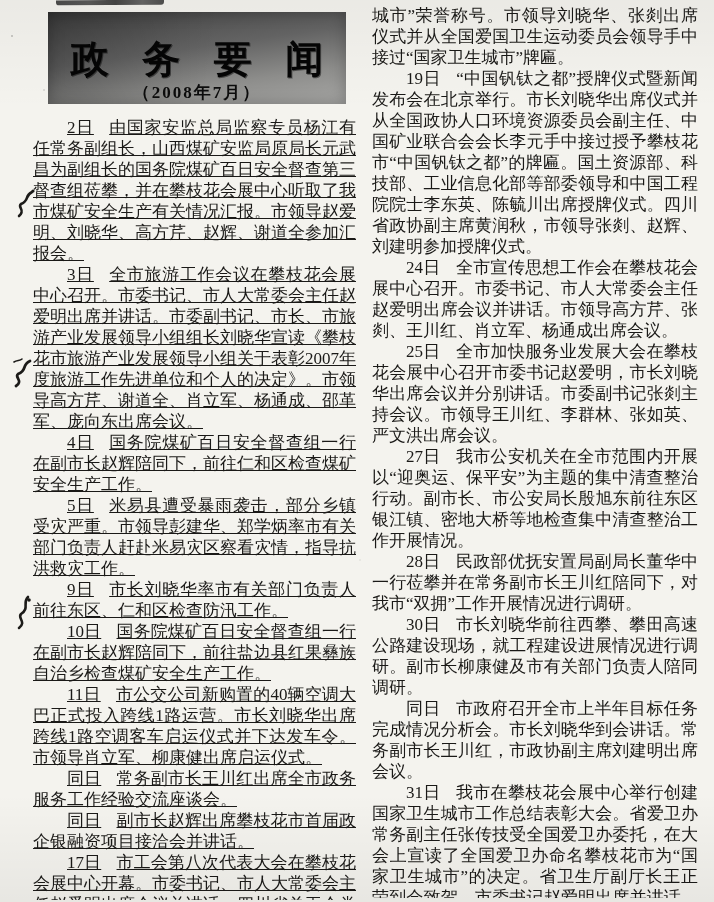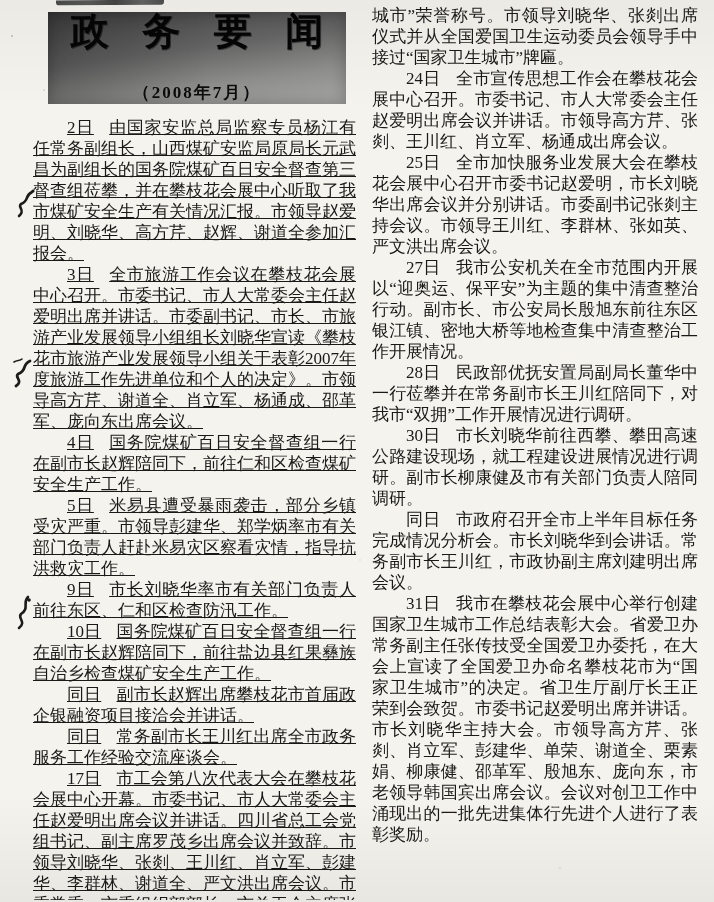--- a/index.html
+++ b/index.html
@@ -35,21 +35,21 @@
     position:absolute;left:56px;top:0;width:108px;height:5px;
     background:linear-gradient(90deg,#2c2c2c 0%,#3d3d3d 30%,#262626 55%,#4a4a4a 80%,#303030 100%);
     border-radius:0 0 3px 3px;opacity:.85;transform:rotate(-.4deg);
   }
   .masthead{
     position:absolute;left:48px;top:12px;width:298px;height:92px;
     background:
       linear-gradient(100deg, rgba(0,0,0,.18), rgba(0,0,0,0) 55%),
       linear-gradient(172deg, var(--color-banner_top) 0%, #636363 42%, #8d8d8b 72%, var(--color-banner_bottom) 100%);
     box-shadow:inset 0 0 16px rgba(0,0,0,.28);
-    display:flex;flex-direction:column;align-items:center;justify-content:space-between;
+    display:flex;flex-direction:column;align-items:center;justify-content:flex-end;
   }
   .masthead-title{
     font-size:38px;font-weight:bold;color:#050505;
     letter-spacing:12px;text-indent:12px;line-height:1;
     text-shadow:1px 1px 0 rgba(0,0,0,.45);
     white-space:nowrap;
   }
   .masthead-date{
     margin-top:3px;font-size:17px;color:#0c0c0c;
     letter-spacing:2px;font-weight:bold;
@@ -78,26 +78,28 @@
     <div class="masthead-date">（2008年7月）</div>
   </div>
 
   <div class="col col-left">
       <p class="entry"><span class="date">2日</span><span class="etext">由国家安监总局监察专员杨江有任常务副组长，山西煤矿安监局原局长元武昌为副组长的国务院煤矿百日安全督查第三督查组莅攀，并在攀枝花会展中心听取了我市煤矿安全生产有关情况汇报。市领导赵爱明、刘晓华、高方芹、赵辉、谢道全参加汇报会。</span></p>
       <p class="entry"><span class="date">3日</span><span class="etext">全市旅游工作会议在攀枝花会展中心召开。市委书记、市人大常委会主任赵爱明出席并讲话。市委副书记、市长、市旅游产业发展领导小组组长刘晓华宣读《攀枝花市旅游产业发展领导小组关于表彰2007年度旅游工作先进单位和个人的决定》。市领导高方芹、谢道全、肖立军、杨通成、邵革军、庞向东出席会议。</span></p>
       <p class="entry"><span class="date">4日</span><span class="etext">国务院煤矿百日安全督查组一行在副市长赵辉陪同下，前往仁和区检查煤矿安全生产工作。</span></p>
       <p class="entry"><span class="date">5日</span><span class="etext">米易县遭受暴雨袭击，部分乡镇受灾严重。市领导彭建华、郑学炳率市有关部门负责人赶赴米易灾区察看灾情，指导抗洪救灾工作。</span></p>
       <p class="entry"><span class="date">9日</span><span class="etext">市长刘晓华率市有关部门负责人前往东区、仁和区检查防汛工作。</span></p>
       <p class="entry"><span class="date">10日</span><span class="etext">国务院煤矿百日安全督查组一行在副市长赵辉陪同下，前往盐边县红果彝族自治乡检查煤矿安全生产工作。</span></p>
+      <p class="entry"><span class="date">11日</span><span class="etext">市公交公司新购置的40辆空调大巴正式投入跨线1路运营。市长刘晓华出席跨线1路空调客车启运仪式并下达发车令。市领导肖立军、柳康健出席启运仪式。</span></p>
+      <p class="entry"><span class="date">同日</span><span class="etext">常务副市长王川红出席全市政务服务工作经验交流座谈会。</span></p>
       <p class="entry"><span class="date">同日</span><span class="etext">副市长赵辉出席攀枝花市首届政企银融资项目接洽会并讲话。</span></p>
-      <p class="entry"><span class="date">同日</span><span class="etext">常务副市长王川红出席全市政务服务工作经验交流座谈会。</span></p>
       <p class="entry"><span class="date">17日</span><span class="etext">市工会第八次代表大会在攀枝花会展中心开幕。市委书记、市人大常委会主任赵爱明出席会议并讲话。四川省总工会党组书记、副主席罗茂乡出席会议并致辞。市领导刘晓华、张剡、王川红、肖立军、彭建华、李群林、谢道全、严文洪出席会议。市委常委、市委组织部部长、市总工会主席张祖芸在会上作市总工会第七届委员会工作报告。</span></p>
     </div>
   <div class="col col-right">
       <p class="entry cont"><span class="etext">城市”荣誉称号。市领导刘晓华、张剡出席仪式并从全国爱国卫生运动委员会领导手中接过“国家卫生城市”牌匾。</span></p>
+      <p class="entry"><span class="date">19日</span><span class="etext">“中国钒钛之都”授牌仪式暨新闻发布会在北京举行。市长刘晓华出席仪式并从全国政协人口环境资源委员会副主任、中国矿业联合会会长李元手中接过授予攀枝花市“中国钒钛之都”的牌匾。国土资源部、科技部、工业信息化部等部委领导和中国工程院院士李东英、陈毓川出席授牌仪式。四川省政协副主席黄润秋，市领导张剡、赵辉、刘建明参加授牌仪式。</span></p>
       <p class="entry"><span class="date">24日</span><span class="etext">全市宣传思想工作会在攀枝花会展中心召开。市委书记、市人大常委会主任赵爱明出席会议并讲话。市领导高方芹、张剡、王川红、肖立军、杨通成出席会议。</span></p>
       <p class="entry"><span class="date">25日</span><span class="etext">全市加快服务业发展大会在攀枝花会展中心召开市委书记赵爱明，市长刘晓华出席会议并分别讲话。市委副书记张剡主持会议。市领导王川红、李群林、张如英、严文洪出席会议。</span></p>
       <p class="entry"><span class="date">27日</span><span class="etext">我市公安机关在全市范围内开展以“迎奥运、保平安”为主题的集中清查整治行动。副市长、市公安局长殷旭东前往东区银江镇、密地大桥等地检查集中清查整治工作开展情况。</span></p>
       <p class="entry"><span class="date">28日</span><span class="etext">民政部优抚安置局副局长董华中一行莅攀并在常务副市长王川红陪同下，对我市“双拥”工作开展情况进行调研。</span></p>
       <p class="entry"><span class="date">30日</span><span class="etext">市长刘晓华前往西攀、攀田高速公路建设现场，就工程建设进展情况进行调研。副市长柳康健及市有关部门负责人陪同调研。</span></p>
       <p class="entry"><span class="date">同日</span><span class="etext">市政府召开全市上半年目标任务完成情况分析会。市长刘晓华到会讲话。常务副市长王川红，市政协副主席刘建明出席会议。</span></p>
       <p class="entry"><span class="date">31日</span><span class="etext">我市在攀枝花会展中心举行创建国家卫生城市工作总结表彰大会。省爱卫办常务副主任张传技受全国爱卫办委托，在大会上宣读了全国爱卫办命名攀枝花市为“国家卫生城市”的决定。省卫生厅副厅长王正荣到会致贺。市委书记赵爱明出席并讲话。市长刘晓华主持大会。市领导高方芹、张剡、肖立军、彭建华、单荣、谢道全、栗素娟、柳康健、邵革军、殷旭东、庞向东，市老领导韩国宾出席会议。会议对创卫工作中涌现出的一批先进集体行先进个人进行了表彰奖励。</span></p>
     </div>
 
   <div class="ink-mark" style="left:14px;top:188px;">

